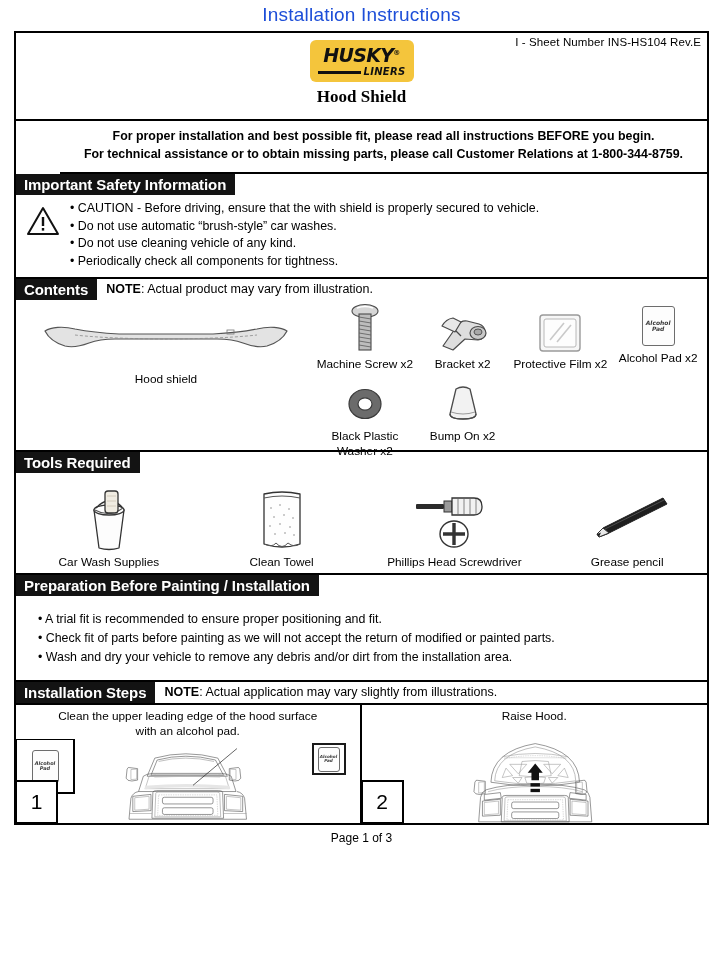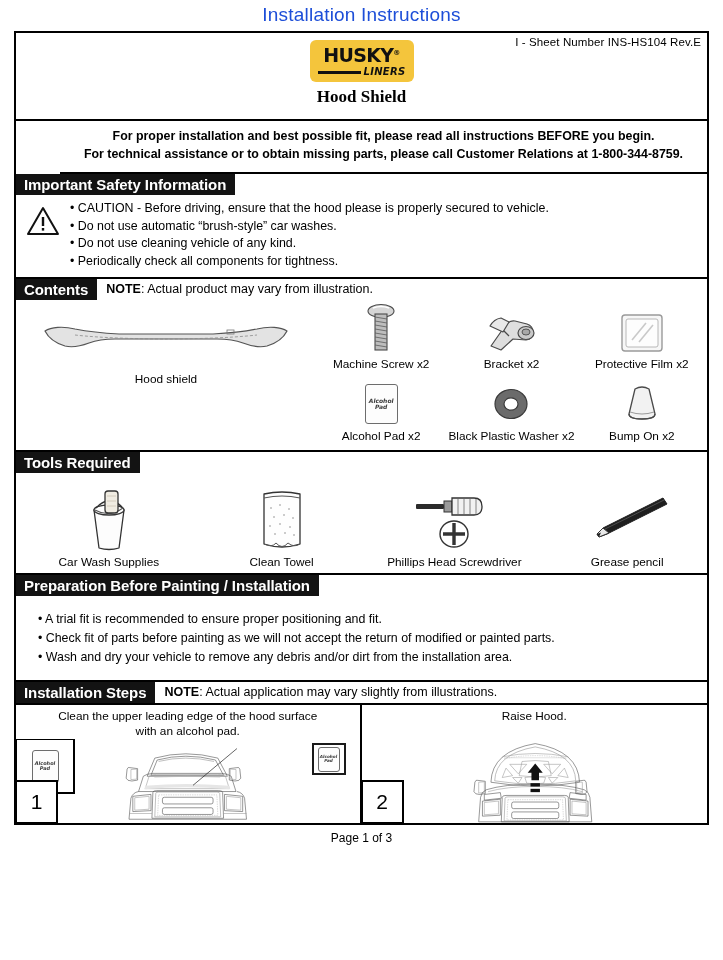--- a/index.html
+++ b/index.html
@@ -59,20 +59,21 @@
     border-radius: 6px;
     position: relative;
     display: flex;
     flex-direction: column;
     align-items: center;
     justify-content: center;
   }
   .logo-husky {
     font-family: "DejaVu Sans", sans-serif;
     font-weight: bold;
+    font-style: italic;
     font-size: 19px;
     letter-spacing: -0.7px;
     line-height: 1;
     color: #111;
     margin-top: 1px;
   }
   .logo-husky sup { font-size: 7px; vertical-align: super; }
   .logo-bar-row {
     display: flex; align-items: center;
     width: 88px; margin-top: 2px;
@@ -136,21 +137,21 @@
   .bullets { font-size: 12.4px; line-height: 1.42; }
   .bullets div { white-space: nowrap; }
   .bullets .b::before { content: "• "; }
 
   
   .contents-body { display: flex; padding: 4px 0 6px 0; height: 150px; }
   .shield-col { width: 300px; display: flex; flex-direction: column; align-items: center; padding-top: 14px; }
   .cap { font-size: 11.8px; text-align: center; line-height: 1.2; }
   .parts-grid {
     flex: 1; display: grid;
-    grid-template-columns: 1fr 1fr 1fr;
+    grid-template-columns: 1fr 1fr 1fr 1fr;
     grid-template-rows: 78px 68px;
     column-gap: 0; align-items: start;
   }
   .part { display: flex; flex-direction: column; align-items: center; justify-content: flex-start; }
   .part .art { height: 50px; display: flex; align-items: flex-end; justify-content: center; }
   .part .cap { margin-top: 3px; }
 
   
   .tools-body { display: flex; padding: 6px 0 4px 0; height: 100px; }
   .tool { flex: 1; display: flex; flex-direction: column; align-items: center; justify-content: flex-end; padding-left: 13px; }
@@ -264,21 +265,21 @@
     </div>
     <div class="safety-body">
       <div class="warn-tri">
         <svg width="34" height="30" viewBox="0 0 34 30">
           <path d="M17 2 L32 28 L2 28 Z" fill="none" stroke="#111" stroke-width="2" stroke-linejoin="round"></path>
           <rect x="15.8" y="11" width="2.4" height="9" fill="#111"></rect>
           <rect x="15.8" y="22" width="2.4" height="2.6" fill="#111"></rect>
         </svg>
       </div>
       <div class="bullets">
-        <div class="b">CAUTION - Before driving, ensure that the hood please is properly secured to vehicle.</div>
+        <div class="b">CAUTION - Before driving, ensure that the with shield is properly secured to vehicle.</div>
         <div class="b">Do not use automatic “brush-style” car washes.</div>
         <div class="b">Do not use cleaning vehicle of any kind.</div>
         <div class="b">Periodically check all components for tightness.</div>
       </div>
     </div>
   </div>
 
   <div class="section">
     <div class="sec-head">
       <div class="tab">Contents</div>

